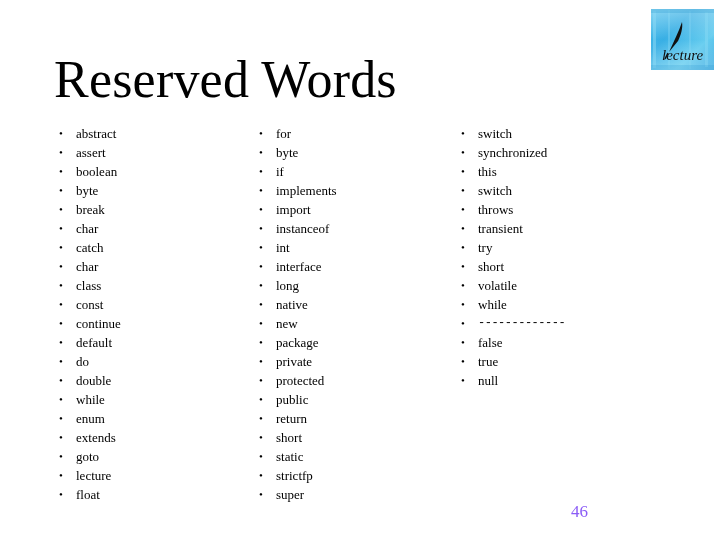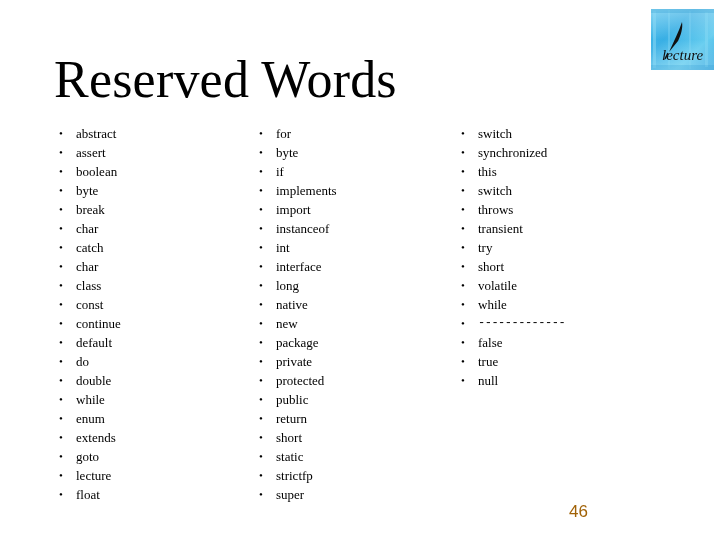--- a/index.html
+++ b/index.html
@@ -102,23 +102,23 @@
     font-family: "Liberation Mono", "DejaVu Sans Mono", monospace;
     font-size: 12px;
     letter-spacing: -0.5px;
   }
 
   
   .page-number {
     position: absolute;
     right: 24px;
     bottom: 18px;
-    font-family: Liberation Sans, sans-serif;
+    font-family: Liberation Serif, serif;
     font-size: 17px;
-    color: #a16207;
+    color: #8b5cf6;
   }
 </style>
 </head>
 <body>
 
 <div class="slide">
 
   <div class="logo">
     <svg class="logo-square" viewBox="0 0 70 66" xmlns="http://www.w3.org/2000/svg">
       <defs>

